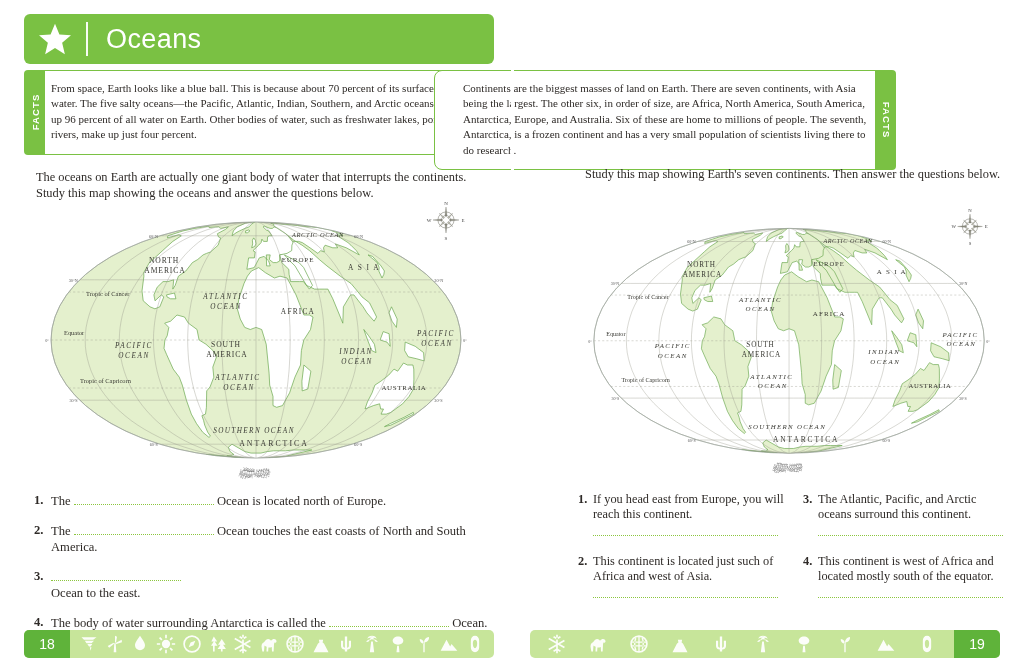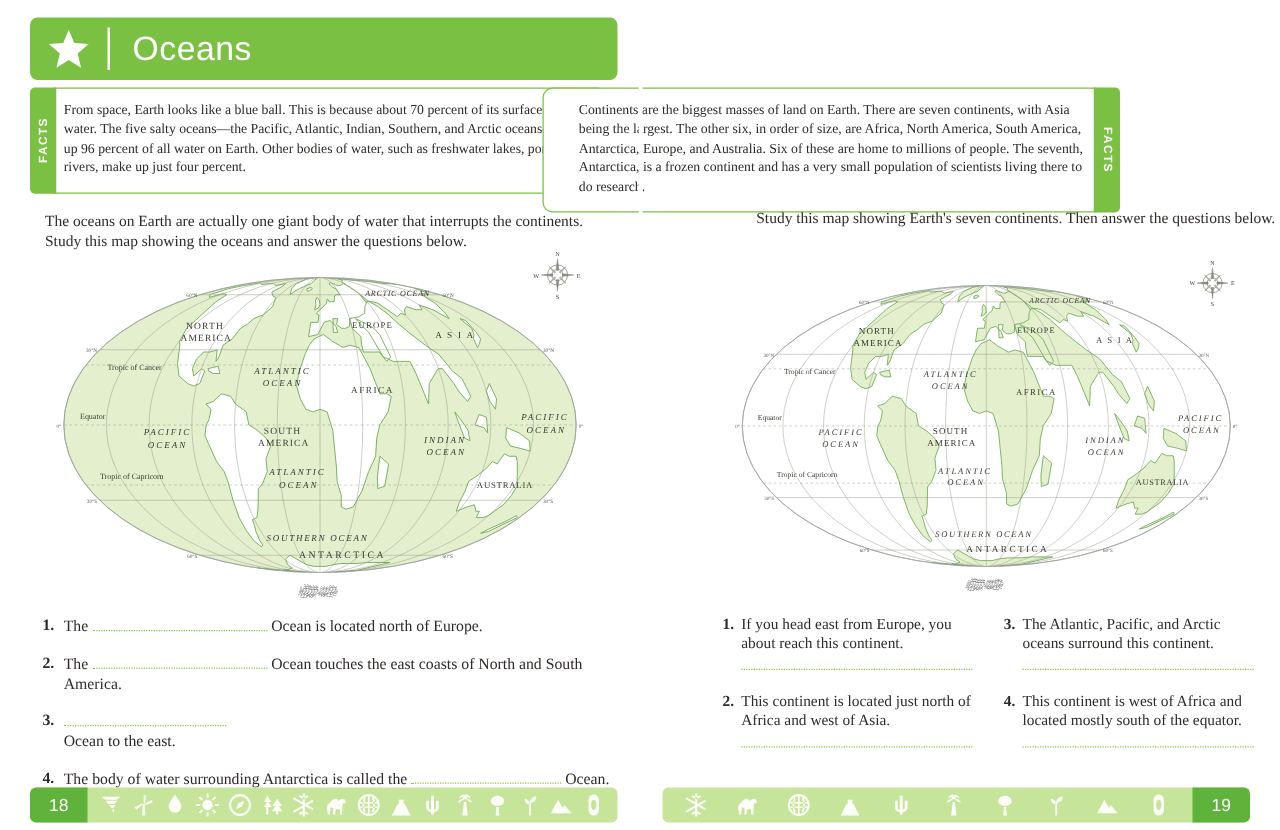--- a/index.html
+++ b/index.html
@@ -72,21 +72,21 @@
   .facts-box p {
     font-size: 11px; line-height: 15.4px; color: #2e2a27;
     text-align: left;
   }
 
   
   .intro {
     position: absolute; font-size: 12.4px; line-height: 15.6px; color: #2e2a27;
   }
   .intro-left  { left: 36px;  top: 170px; width: 452px; }
-  .intro-right { left: 605px; top: 167px; width: 420px; }
+  .intro-right { left: 585px; top: 167px; width: 420px; }
 
   
   .mapblock { position: absolute; }
   .map-left  { left: 26px;  top: 190px; width: 462px; height: 290px; }
   .map-right { left: 570px; top: 192px; width: 440px; height: 288px; }
   .mapblock svg { display: block; width: 100%; height: 100%; }
 
   
   .q-left { position: absolute; left: 34px; top: 492px; width: 460px; }
   .q-left .q {
@@ -434,35 +434,35 @@
       <span class="qtext"><span>The body of water surrounding Antarctica is called the</span>
         <span class="blank" style="width:120px"></span>
         <span>Ocean.</span></span>
     </div>
   </div>
 
   <div class="q-right">
     <div class="qcell">
       <div class="qrow">
         <span class="qnum">1.</span>
-        <span>If you head east from Europe, you about reach this continent.</span>
+        <span>If you head east from Europe, you will reach this continent.</span>
       </div>
       <div class="qline"></div>
     </div>
     <div class="qcell">
       <div class="qrow">
         <span class="qnum">3.</span>
         <span>The Atlantic, Pacific, and Arctic oceans surround this continent.</span>
       </div>
       <div class="qline"></div>
     </div>
     <div class="qcell">
       <div class="qrow">
         <span class="qnum">2.</span>
-        <span>This continent is located just north of Africa and west of Asia.</span>
+        <span>This continent is located just such of Africa and west of Asia.</span>
       </div>
       <div class="qline"></div>
     </div>
     <div class="qcell">
       <div class="qrow">
         <span class="qnum">4.</span>
         <span>This continent is west of Africa and located mostly south of the equator.</span>
       </div>
       <div class="qline"></div>
     </div>

